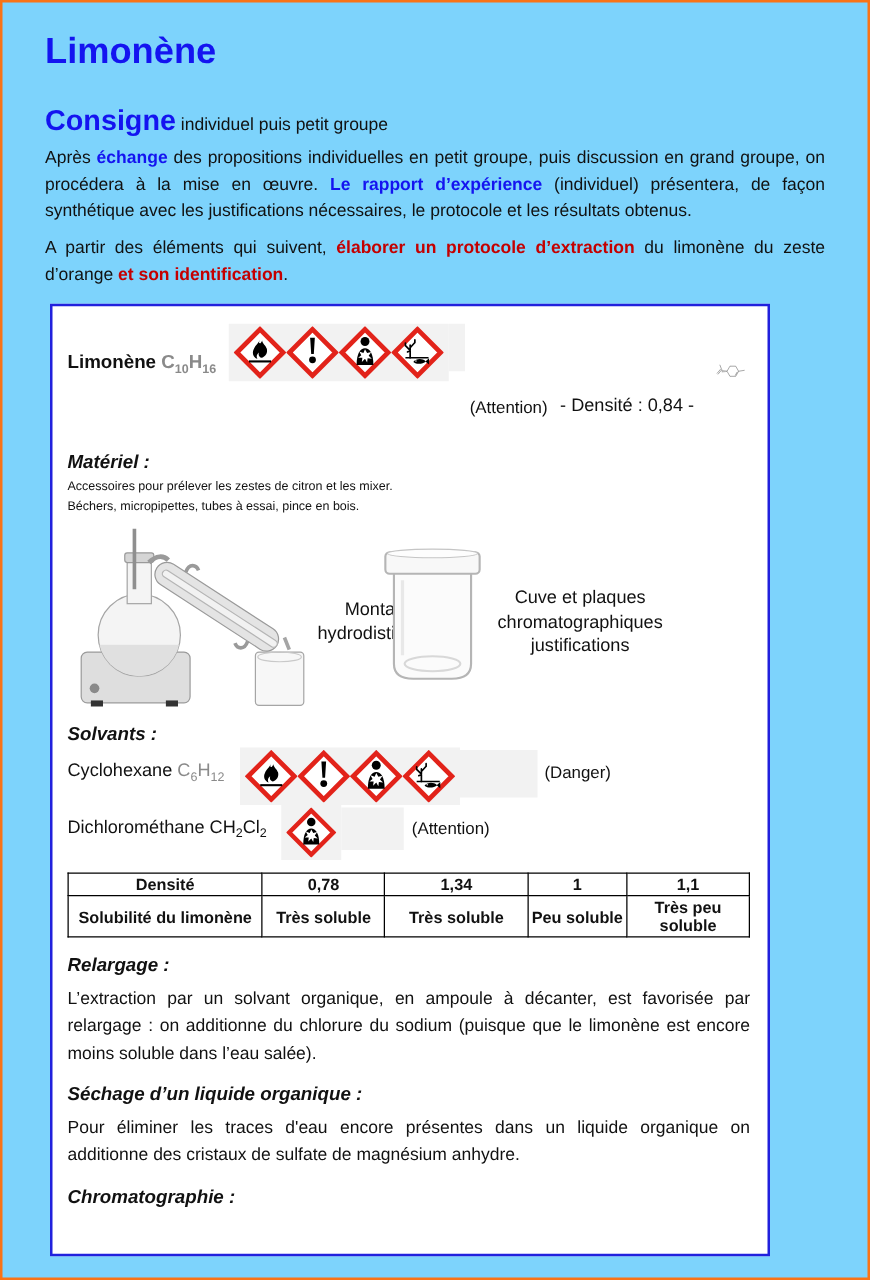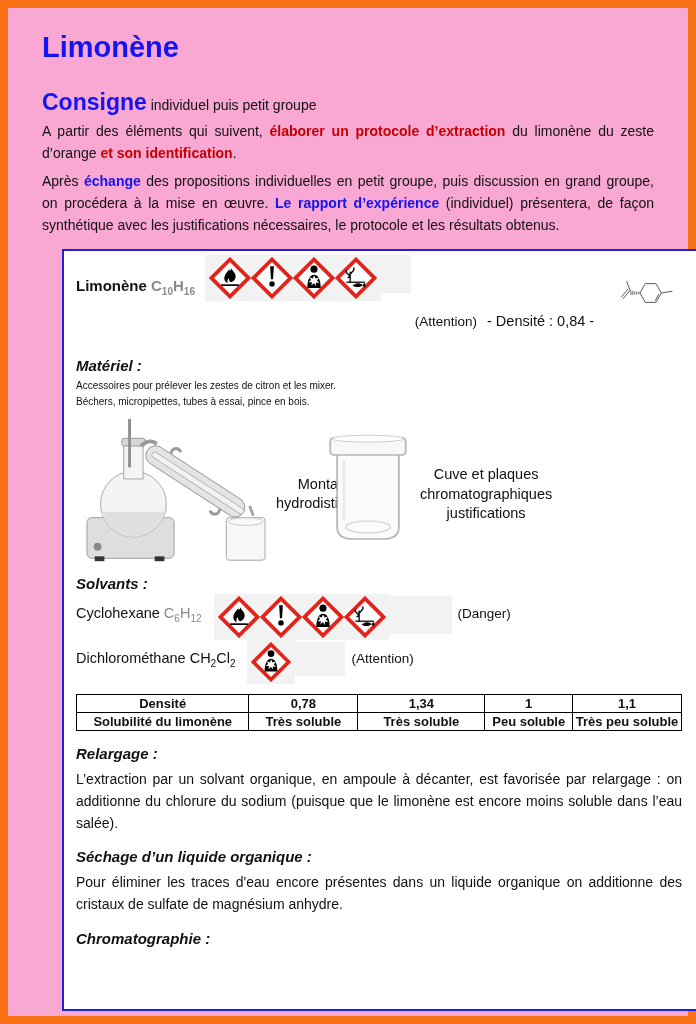--- a/index.html
+++ b/index.html
@@ -4,40 +4,40 @@
 <style>
   * { margin:0; padding:0; box-sizing:border-box; }
   html,body { background:#ffffff; }
   body {
     width:696px; height:1024px; position:relative;
     font-family:"Liberation Sans", sans-serif; color:#111;
     overflow:hidden;
   }
   .page {
     position:absolute; inset:0;
-    border:8px solid #f97316; background:#f9a8d4;
+    border:2px solid #f97316; background:#7dd3fc;
     padding:24px 34px 0 34px;
   }
   .title {
     color:#1414f0; font-size:29px; font-weight:bold; line-height:1.1;
   }
   .consigne-line { margin-top:27px; line-height:1; }
   .consigne-word { color:#1414f0; font-size:23px; font-weight:bold; }
   .consigne-suffix { font-size:14px; color:#111; }
   p.body {
     font-size:14px; line-height:1.55; text-align:justify; margin-top:7px;
   }
   .red  { color:#c40000; font-weight:bold; }
   .blue { color:#1414f0; font-weight:bold; }
 
   
   .bluebox {
-    margin-top:13px; margin-left:20px; width:636px; height:762px;
+    margin-top:13px; margin-left:4px; width:576px; height:762px;
     border:2px solid #2121dd; background:#fff;
-    padding:4px 14px 8px 12px;
+    padding:14px 14px 8px 12px;
   }
 
   .box-header { display:flex; align-items:flex-start; }
   .product-name { font-size:15px; font-weight:bold; padding-top:22px; white-space:nowrap; }
   .formula-gray { color:#8a8a8a; }
   .formula-dark { color:#111; }
   sub { font-size:10px; }
   .picto-strip {
     background:#f2f2f2; display:flex; align-items:center;
     padding:2px 4px; margin-left:10px;
@@ -118,23 +118,23 @@
 </svg>
 
 <div class="page">
 
   <h1 class="title">Limonène</h1>
 
   <div class="consigne-line">
     <span class="consigne-word">Consigne</span><span class="consigne-suffix"> individuel puis petit groupe</span>
   </div>
 
+  <p class="body"><span>Après </span><span class="blue">échange</span><span> des propositions individuelles en petit groupe, puis discussion en grand groupe, on procédera à la mise en œuvre. </span><span class="blue">Le rapport d’expérience</span><span> (individuel) présentera, de façon synthétique avec les justifications nécessaires, le protocole et les résultats obtenus.</span></p>
+
   <p class="body"><span>A partir des éléments qui suivent, </span><span class="red">élaborer un protocole d’extraction</span><span> du limonène du zeste d’orange </span><span class="red">et son identification</span><span>.</span></p>
-
-  <p class="body"><span>Après </span><span class="blue">échange</span><span> des propositions individuelles en petit groupe, puis discussion en grand groupe, on procédera à la mise en œuvre. </span><span class="blue">Le rapport d’expérience</span><span> (individuel) présentera, de façon synthétique avec les justifications nécessaires, le protocole et les résultats obtenus.</span></p>
 
   <div class="bluebox">
 
     <div class="box-header">
       <div class="product-name">
         <span>Limonène </span><span class="formula-gray"><span>C</span><sub>10</sub><span>H</span><sub>16</sub></span>
       </div>
       <div class="picto-strip">
         <svg class="picto" viewBox="0 0 100 100">
             <use href="#ghs-diamond"></use>

